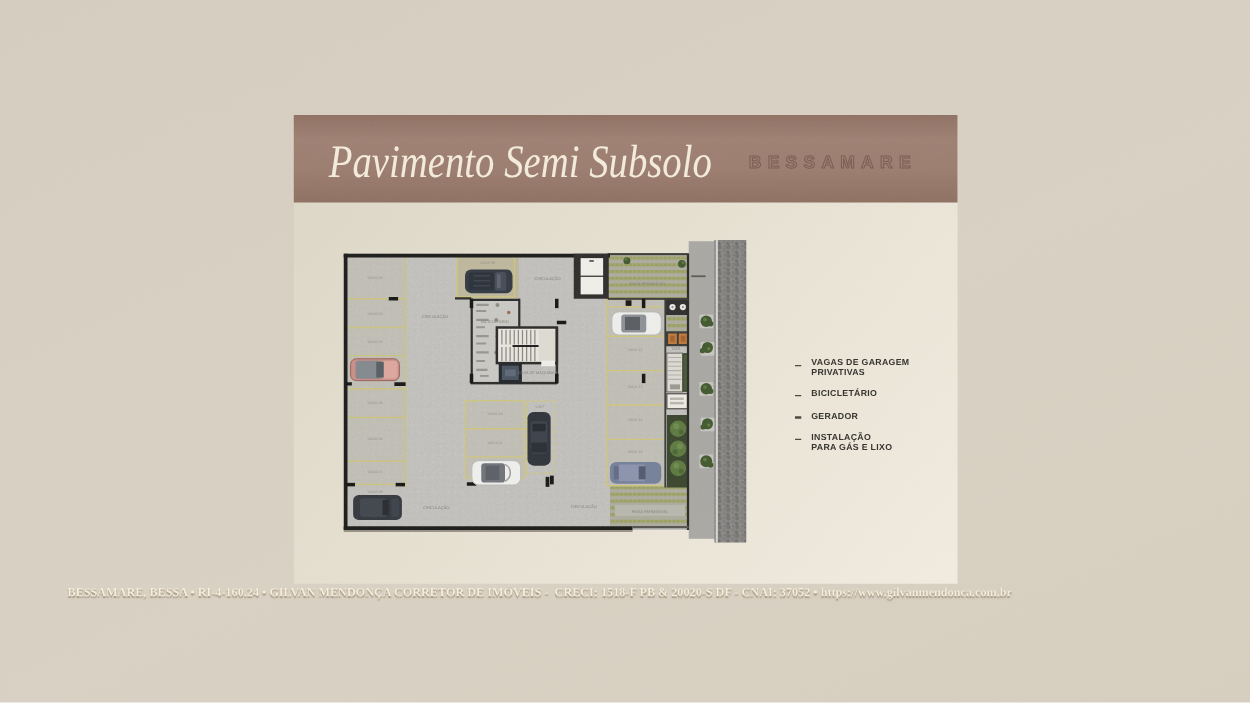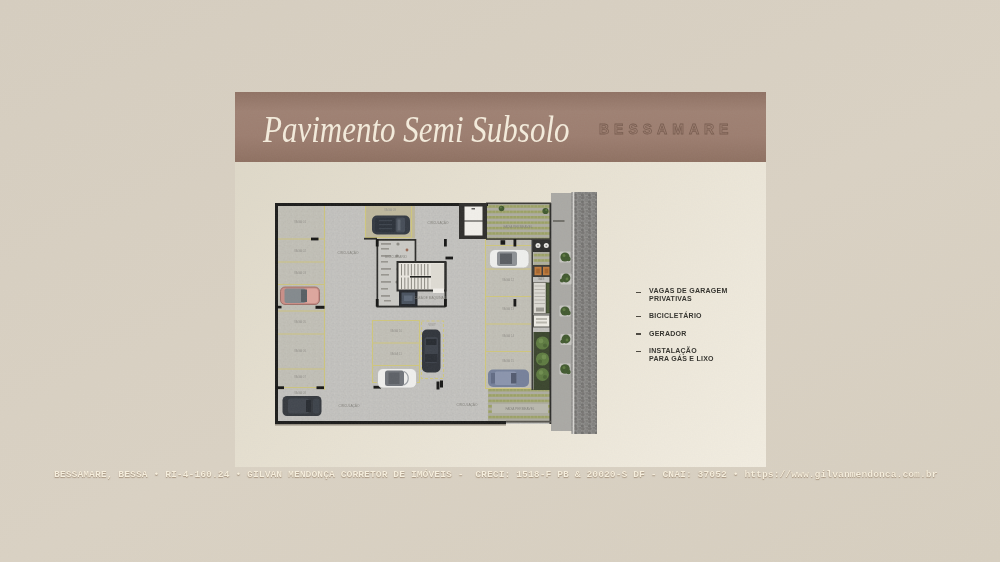--- a/index.html
+++ b/index.html
@@ -14,21 +14,21 @@
         font-family:"Liberation Serif",serif;font-style:italic;font-size:31px;
         color:#f4ecdc;white-space:nowrap;}
   .logo{position:absolute;left:599px;top:121px;width:140px;
         font-family:"Liberation Sans",sans-serif;font-weight:bold;font-size:14px;
         letter-spacing:5px;color:transparent;-webkit-text-stroke:0.8px rgba(113,86,73,0.85);white-space:nowrap;}
   .legend{position:absolute;left:636px;top:287px;width:120px;color:#32312c;
         font-size:7px;font-weight:bold;letter-spacing:0.25px;line-height:8.4px;}
   .lit{position:absolute;left:0;}
   .lib{position:absolute;left:0;width:5px;height:1.6px;background:#4a463e;}
   .footer{position:absolute;left:54px;top:469px;width:900px;
-        font-family:Liberation Mono, monospace;font-weight:bold;font-size:9.75px;
+        font-family:Liberation Serif, serif;font-weight:bold;font-size:9.75px;
         color:#f5eedd;white-space:nowrap;letter-spacing:0px;
         text-shadow:0 1px 1px rgba(125,100,75,.55), 0 -0.5px 0 rgba(125,100,75,.35);}
 </style>
 </head>
 <body>
 
 <div class="card"></div>
 
 <div class="header"></div>
 

